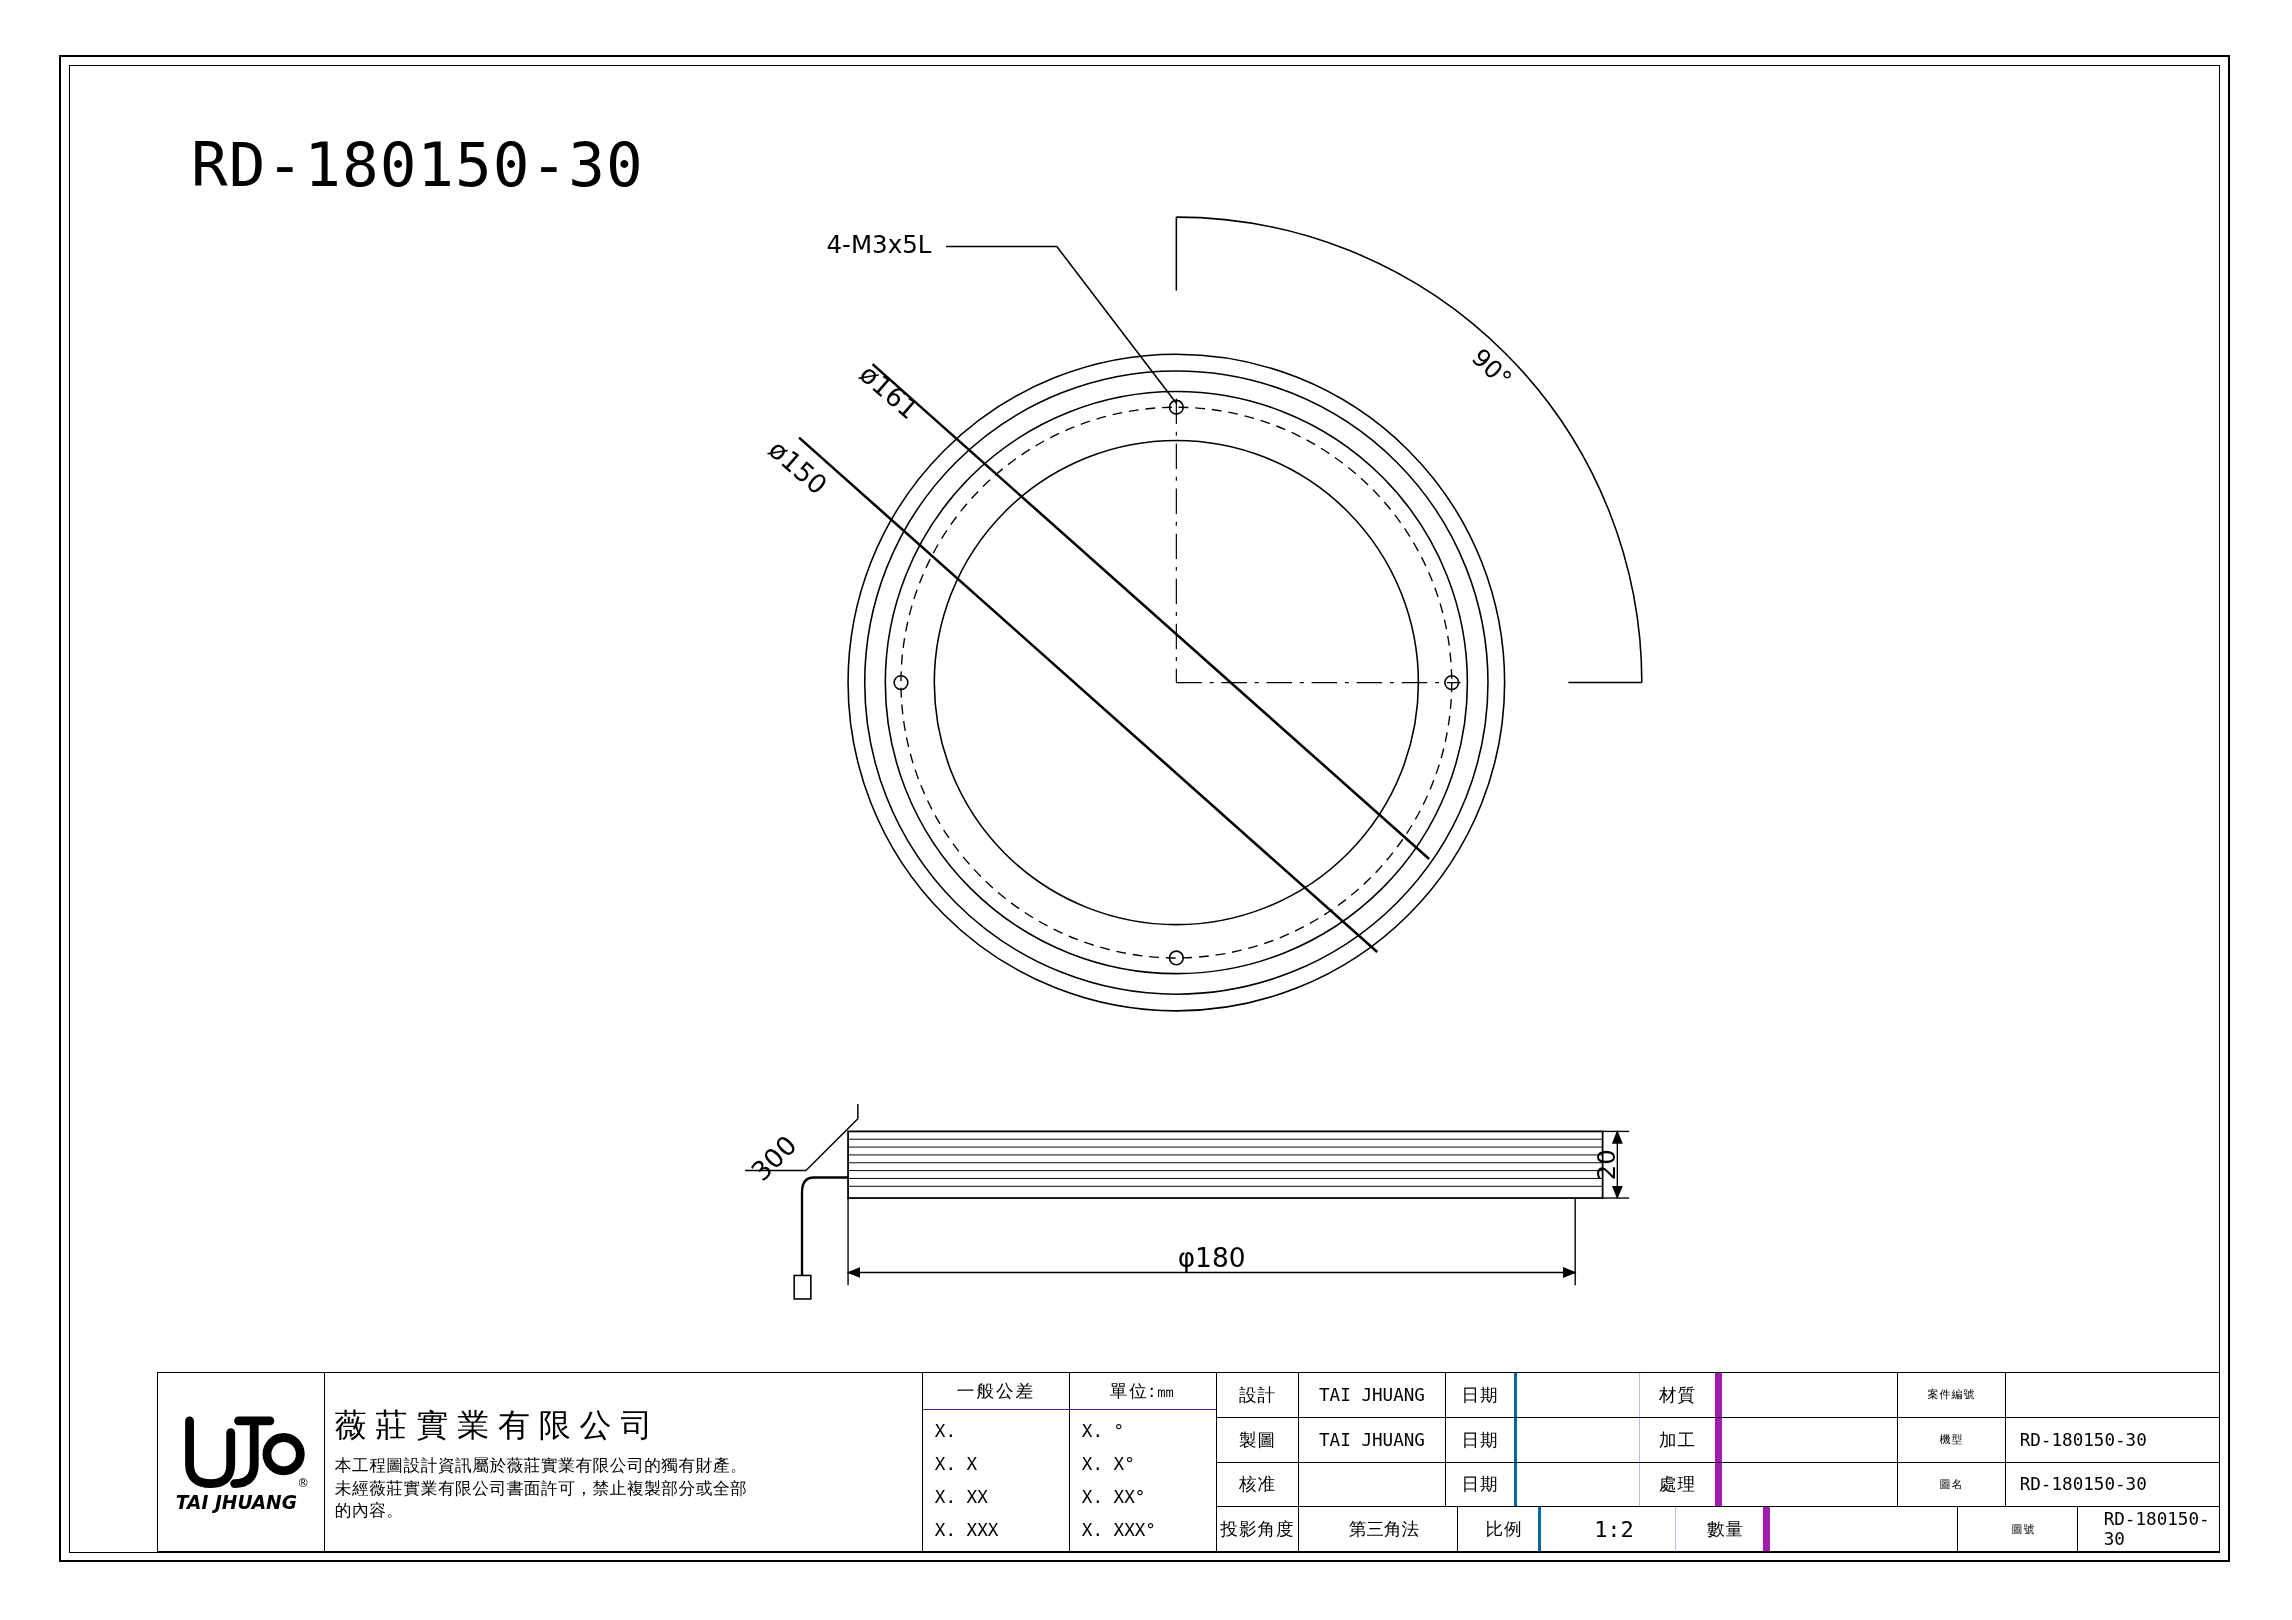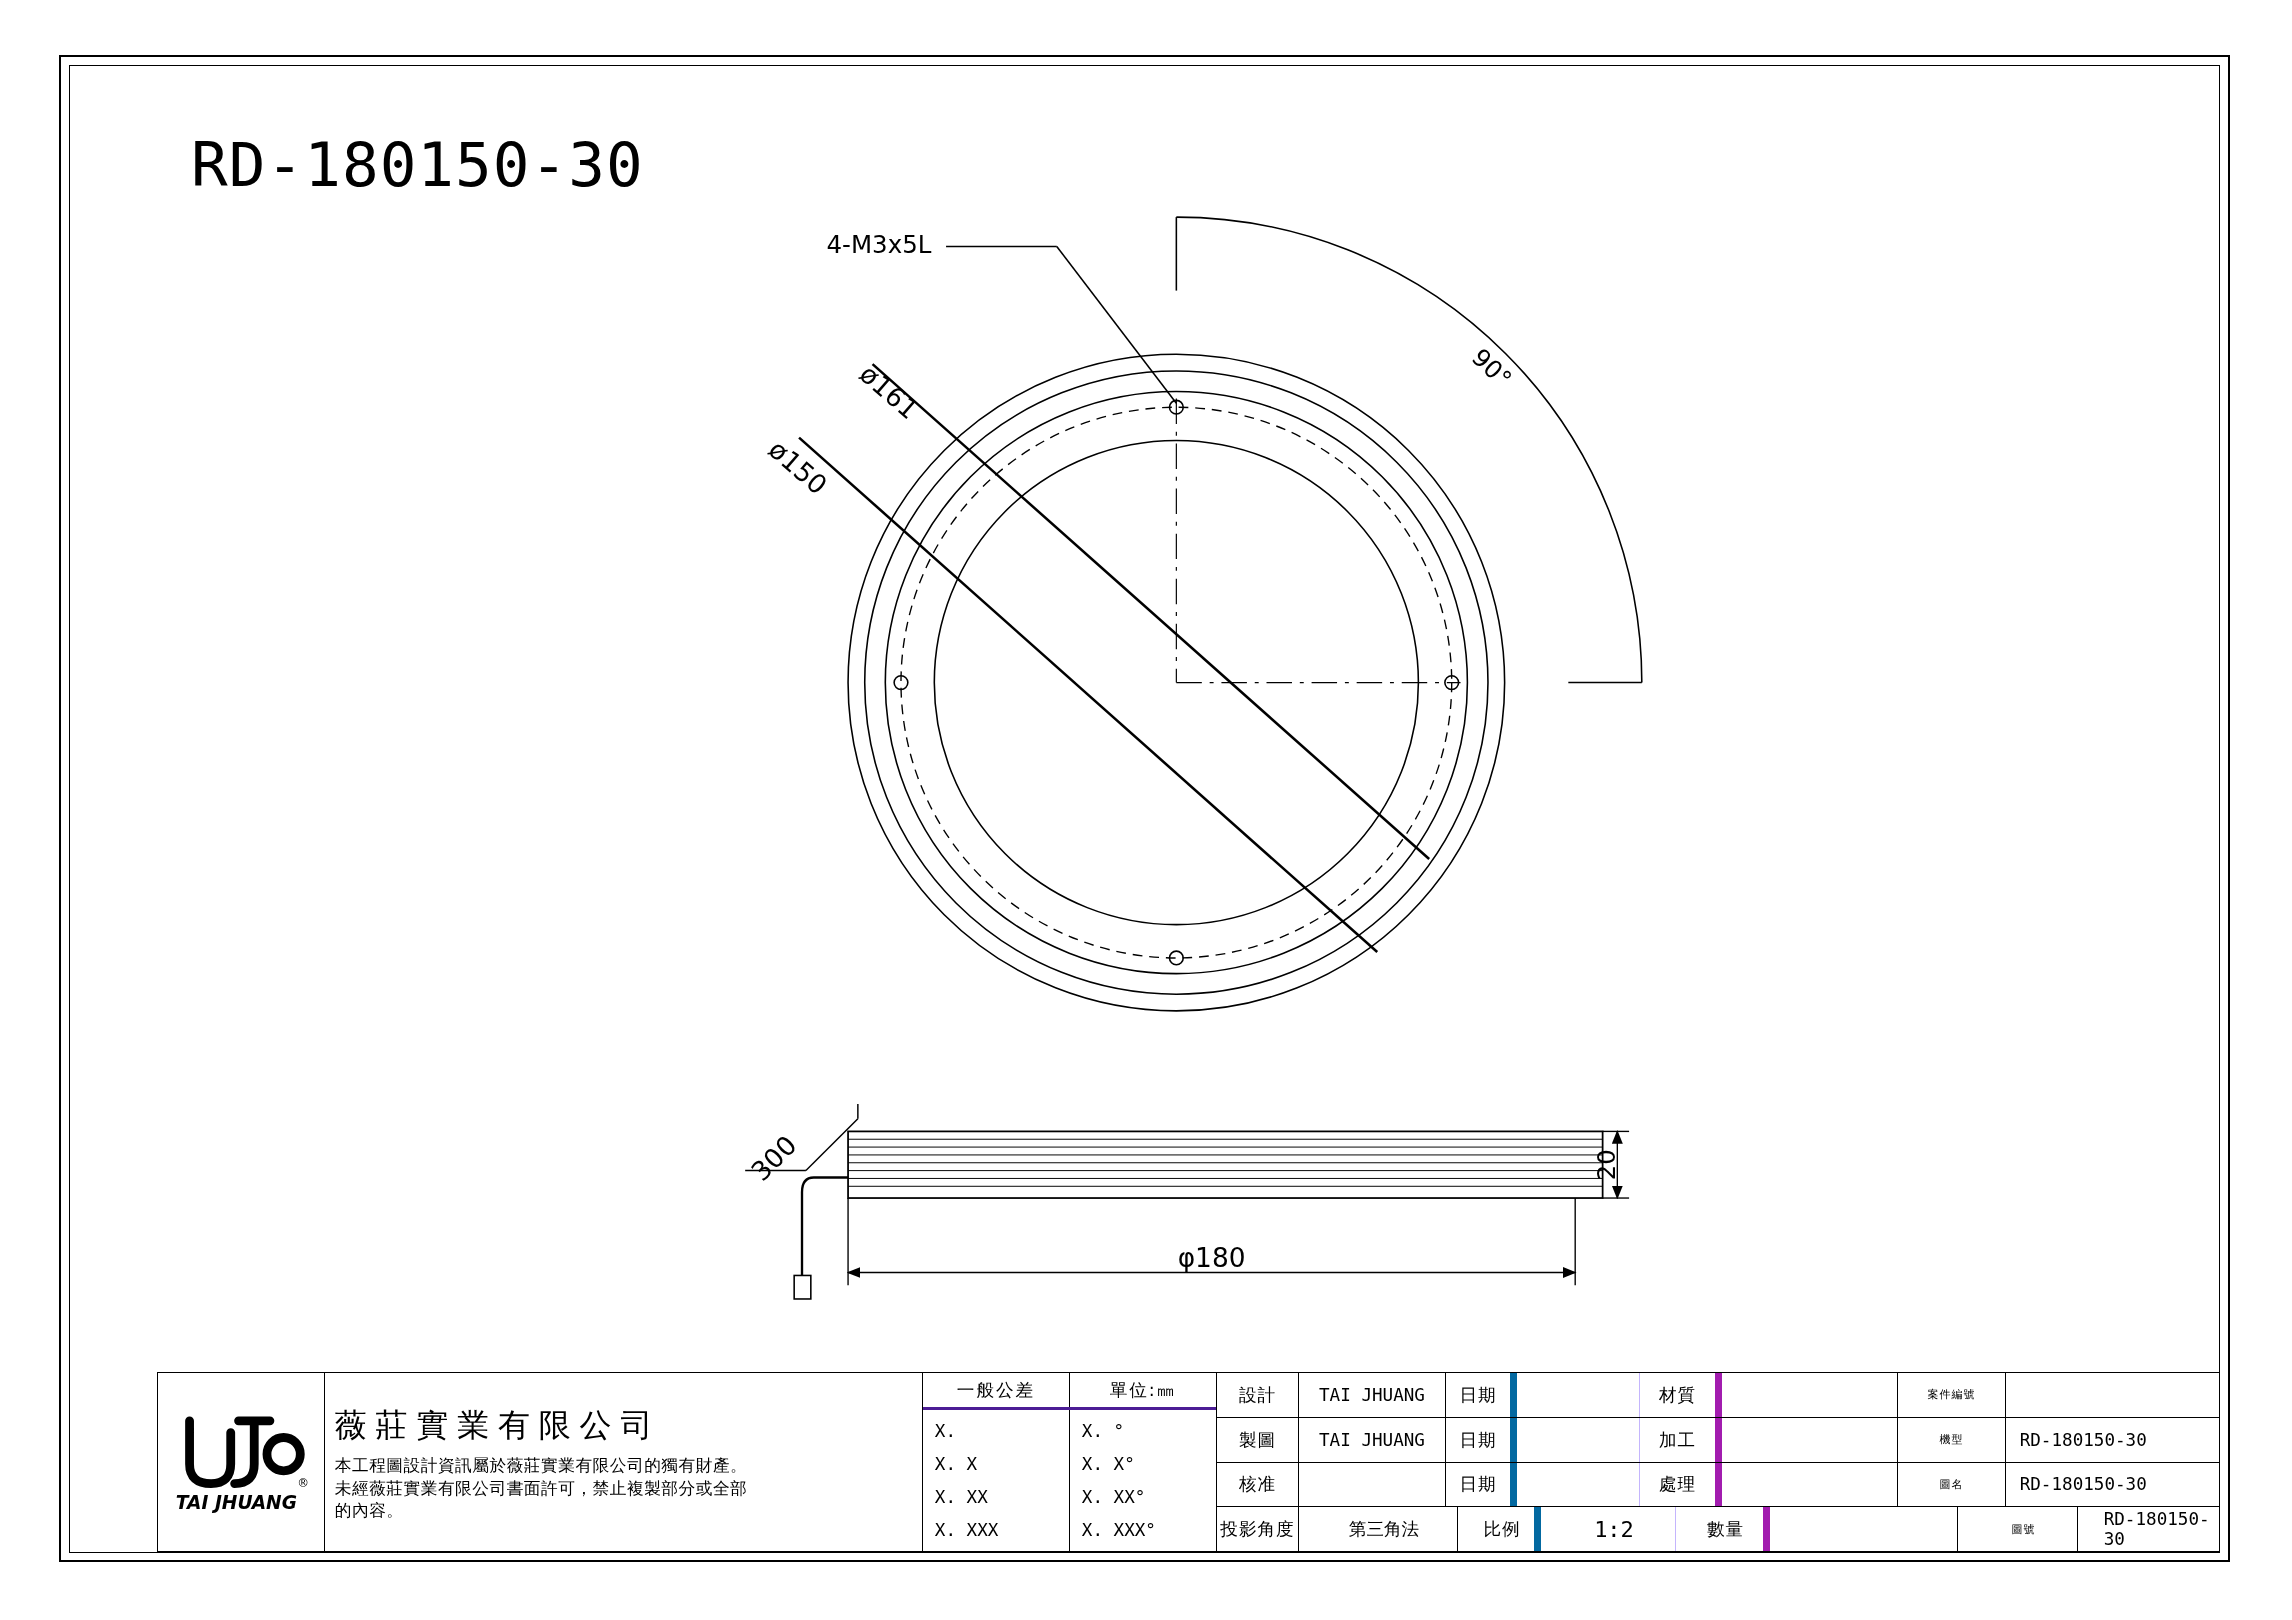--- a/index.html
+++ b/index.html
@@ -106,21 +106,21 @@
   #tb-tol {
     width: 294px;
     border-right: 1px solid #000000;
     box-sizing: border-box;
     display: flex;
     flex-direction: column;
   }
   .tol-head {
     display: flex;
     height: 37px;
-    border-bottom: 3px solid #4c1d95;
+    border-bottom: 1px solid #4c1d95;
     box-sizing: border-box;
   }
   .tol-head > div {
     flex: 1;
     display: flex;
     align-items: center;
     justify-content: center;
     font-family: "DejaVu Sans", sans-serif;
     font-size: 17.6px;
     letter-spacing: 2px;
@@ -168,21 +168,21 @@
     border-right: 1px solid #000000;
     display: flex;
     align-items: center;
     justify-content: center;
     font-family: "DejaVu Sans Mono", monospace;
     font-size: 17.6px;
     box-sizing: border-box;
   }
   .g-lbl2 {
     width: 71px;
-    border-right: 7px solid #0369a1;
+    border-right: 3px solid #0369a1;
     display: flex;
     align-items: center;
     justify-content: center;
     font-family: "DejaVu Sans", sans-serif;
     font-size: 17.6px;
     letter-spacing: 1px;
     box-sizing: border-box;
   }
   .g-val2 {
     width: 123px;

